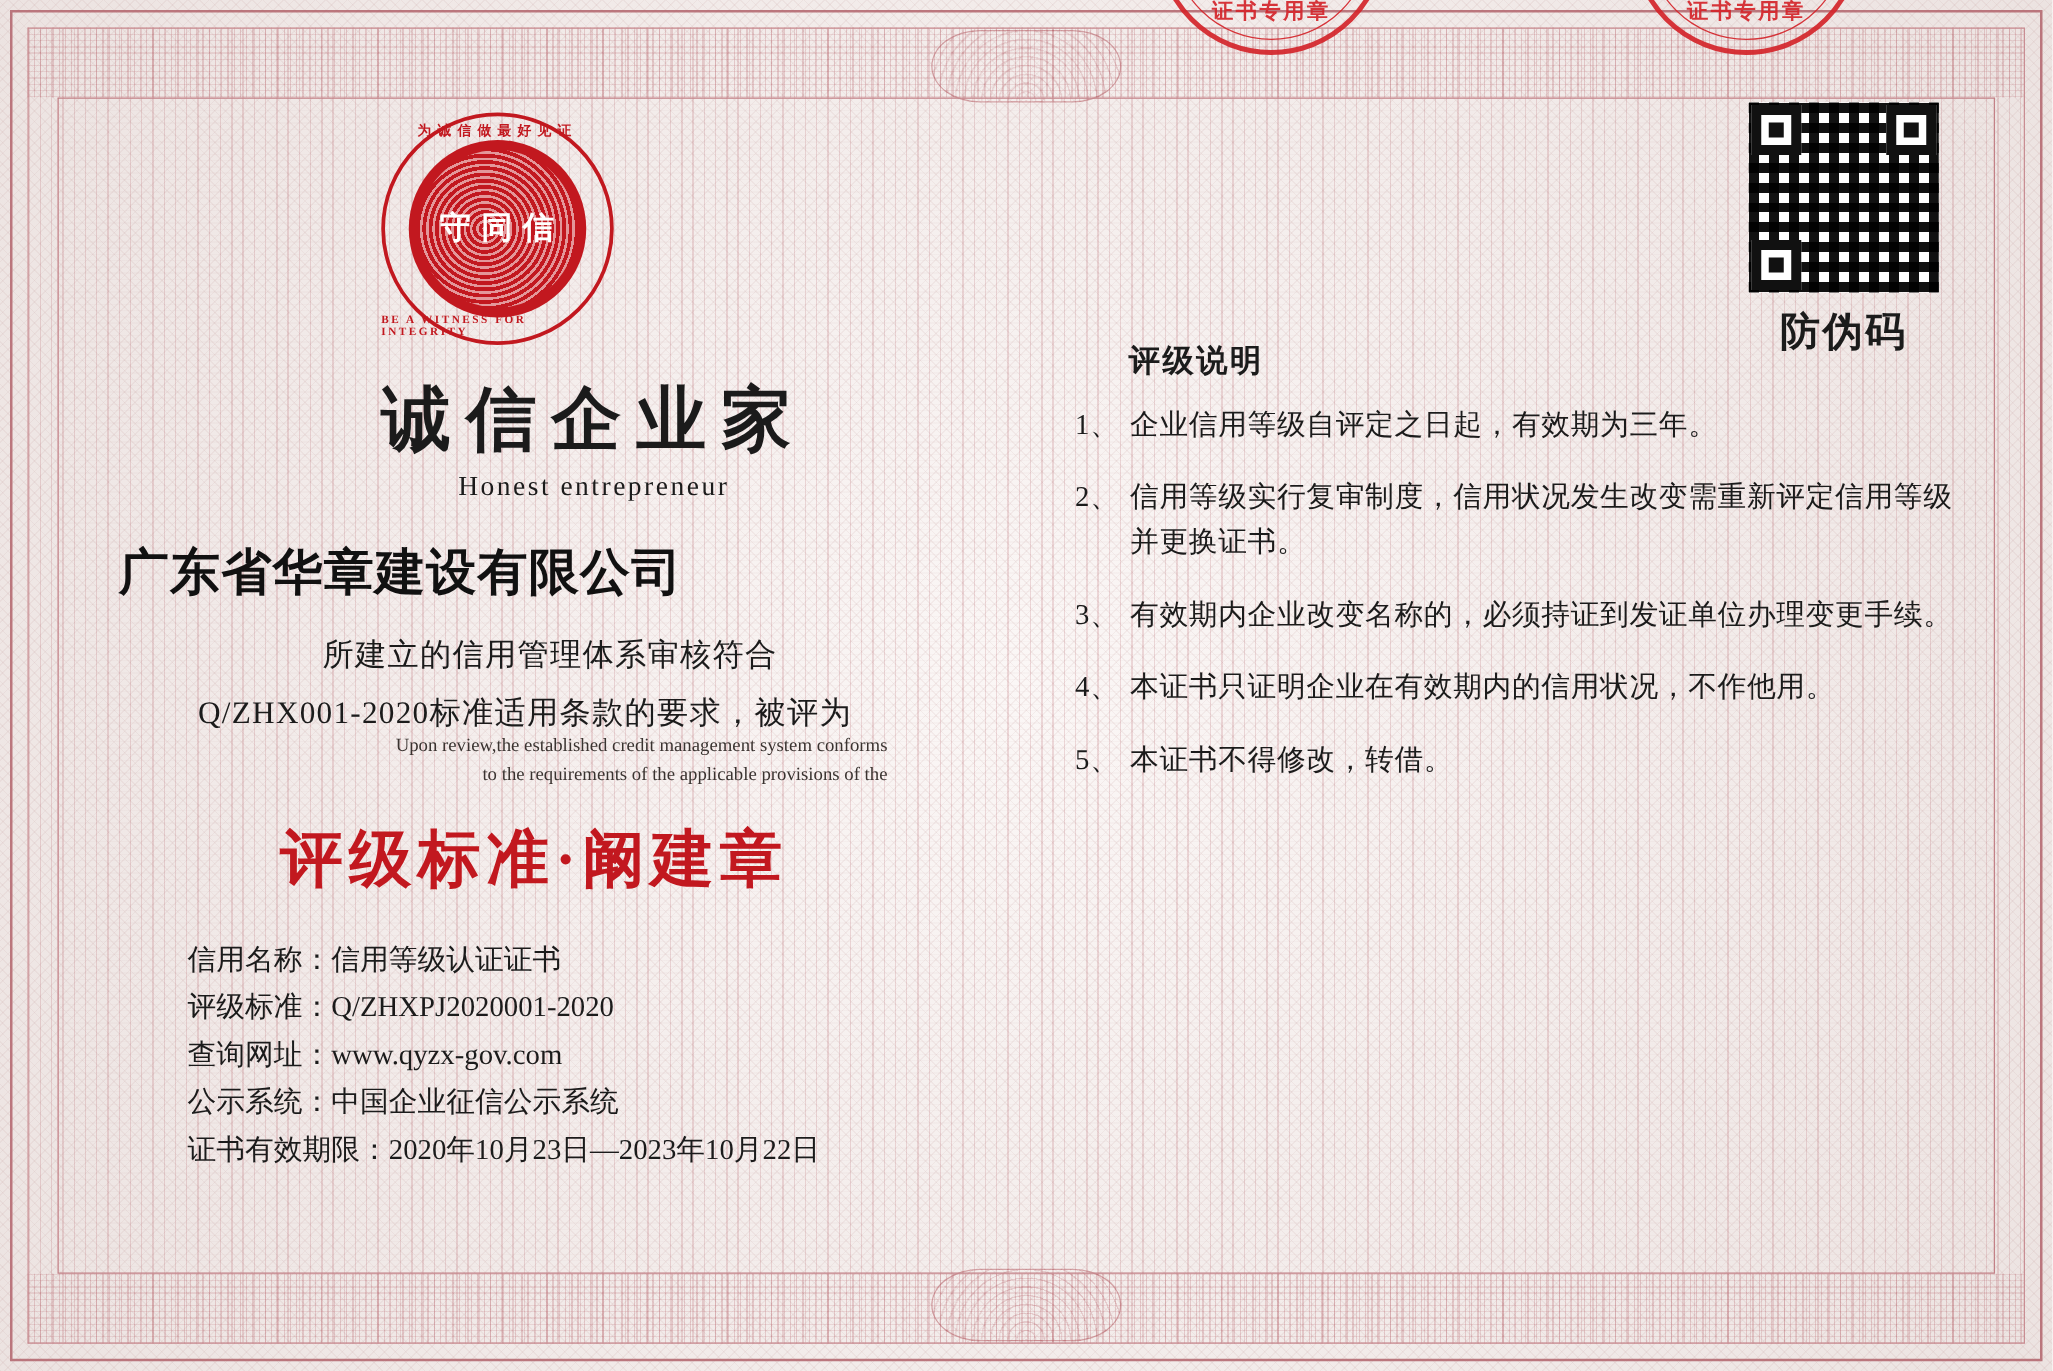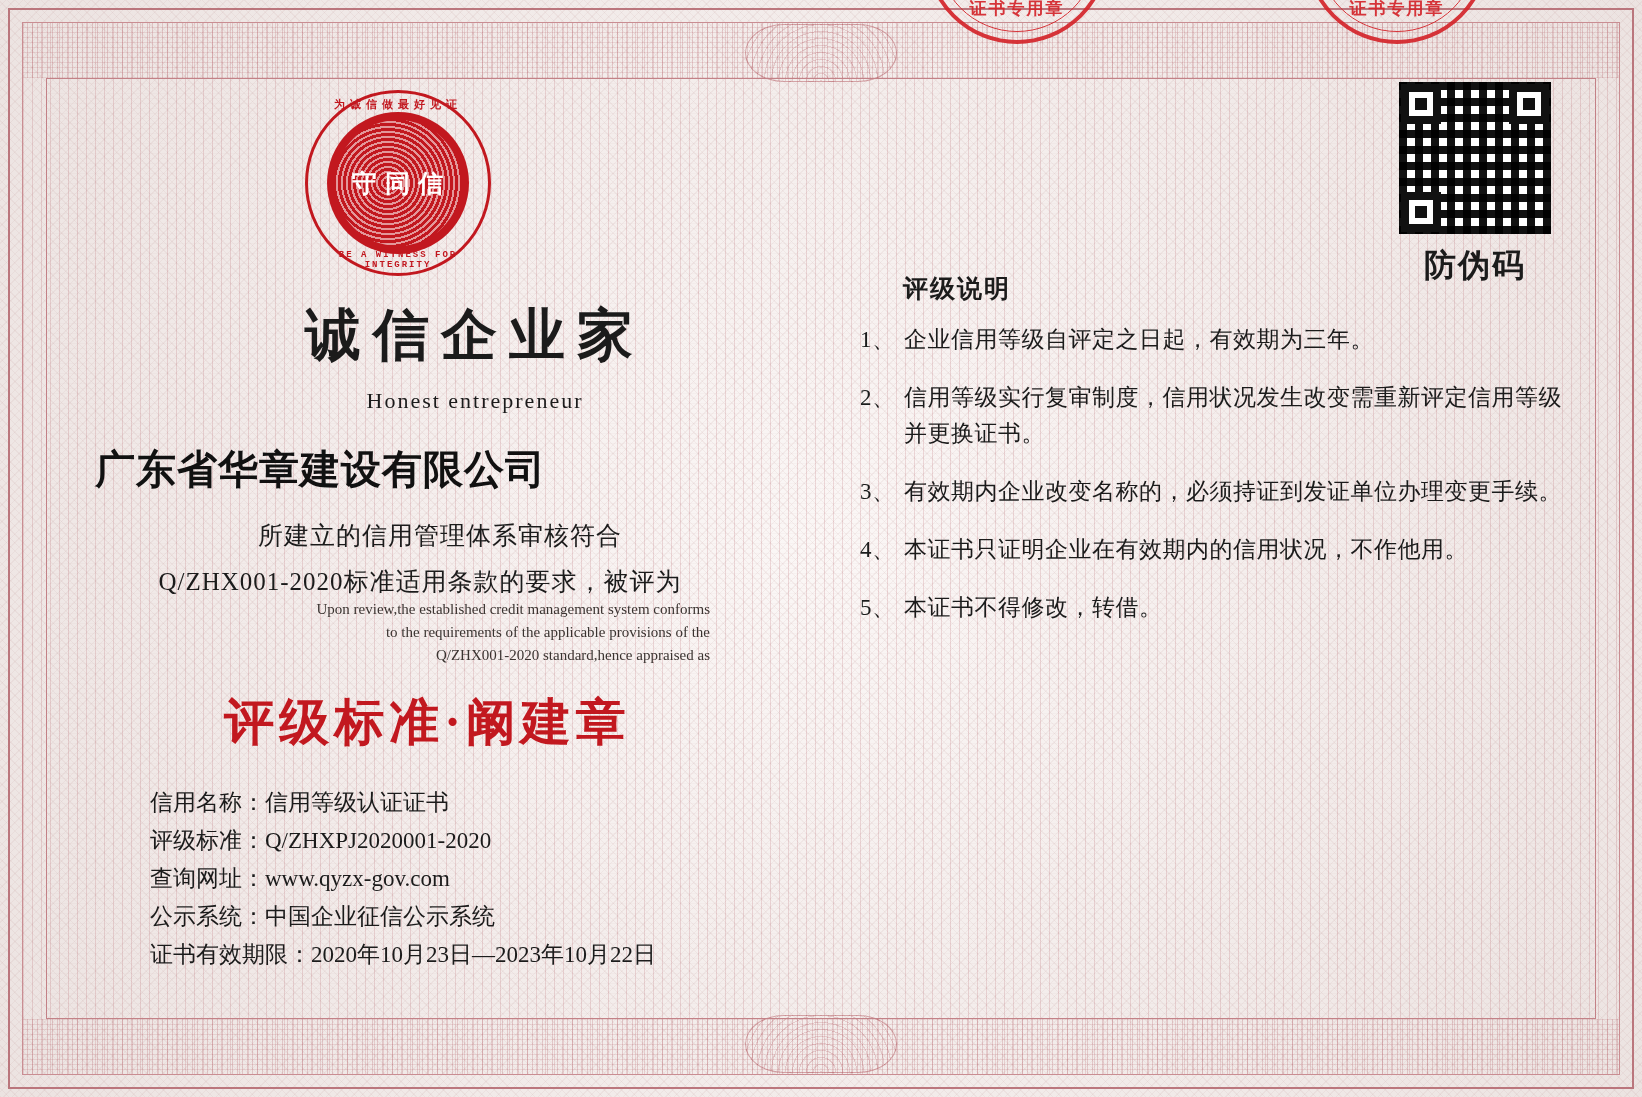--- a/index.html
+++ b/index.html
@@ -132,44 +132,42 @@
     left: 0; right: 0; top: 7px;
     text-align: center;
     font-size: 11px;
     color: #c2181f;
     letter-spacing: 5px;
     font-weight: bold;
   }
   .seal-logo .arc-bottom {
     position: absolute;
     left: 0; right: 0; bottom: 6px;
-    text-align: center;
     font-size: 9px;
     color: #c2181f;
     letter-spacing: 2px;
     font-weight: bold;
-    font-family: Liberation Mono, monospace;
   }
 
   .title-cn {
     margin-top: 22px;
     text-align: center;
     font-size: 56px;
     letter-spacing: 12px;
     color: #1b1b1b;
     font-weight: bold;
     font-family: "Liberation Serif", serif;
     padding-left: 150px;
   }
   .title-en {
     text-align: center;
     font-size: 22px;
     letter-spacing: 2px;
     color: #1b1b1b;
-    margin-top: 14px;
+    margin-top: 2px;
     padding-left: 150px;
     font-family: "Liberation Serif", serif;
   }
 
   .company-name {
     margin-top: 28px;
     font-size: 40px;
     font-weight: bold;
     color: #111;
     letter-spacing: 1px;
@@ -385,21 +383,20 @@
       <div class="title-en">Honest entrepreneur</div>
 
       <div class="company-name">广东省华章建设有限公司</div>
 
       <div class="conform-line1">所建立的信用管理体系审核符合</div>
       <div class="conform-line2">Q/ZHX001-2020标准适用条款的要求，被评为</div>
 
       <div class="en-para">
         <div>Upon review,the established credit management system conforms</div>
         <div>to the requirements of the applicable provisions of the</div>
-        <div>Q/ZHX001-2020 standard,hence appraised as</div>
       </div>
 
       <div class="grade-red">评级标准·阚建章</div>
 
       <div class="meta-list">
         <div class="meta-row">
           <span class="label">信用名称：</span><span class="value">信用等级认证证书</span>
         </div>
         <div class="meta-row">
           <span class="label">评级标准：</span><span class="value">Q/ZHXPJ2020001-2020</span>

